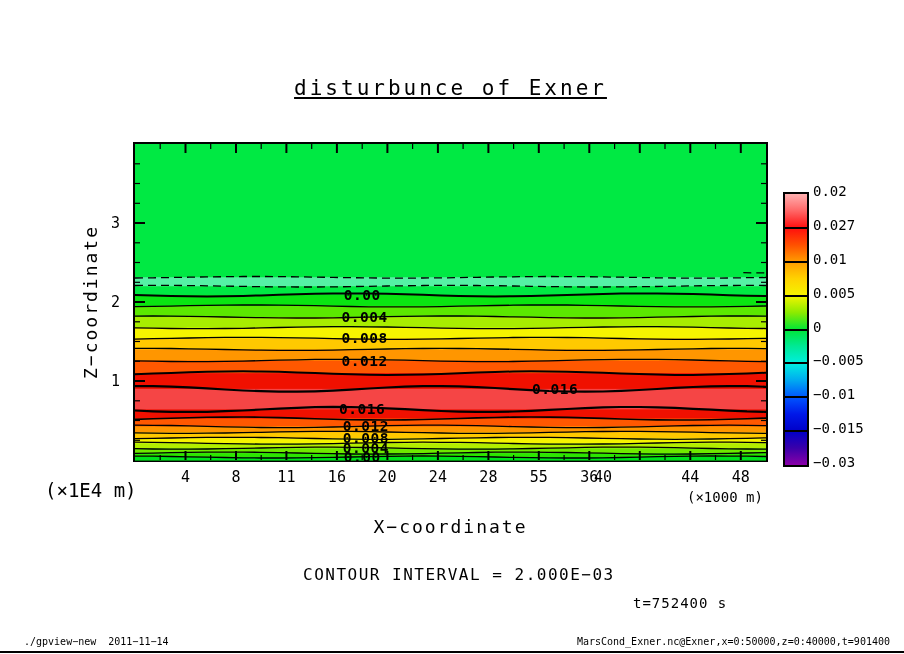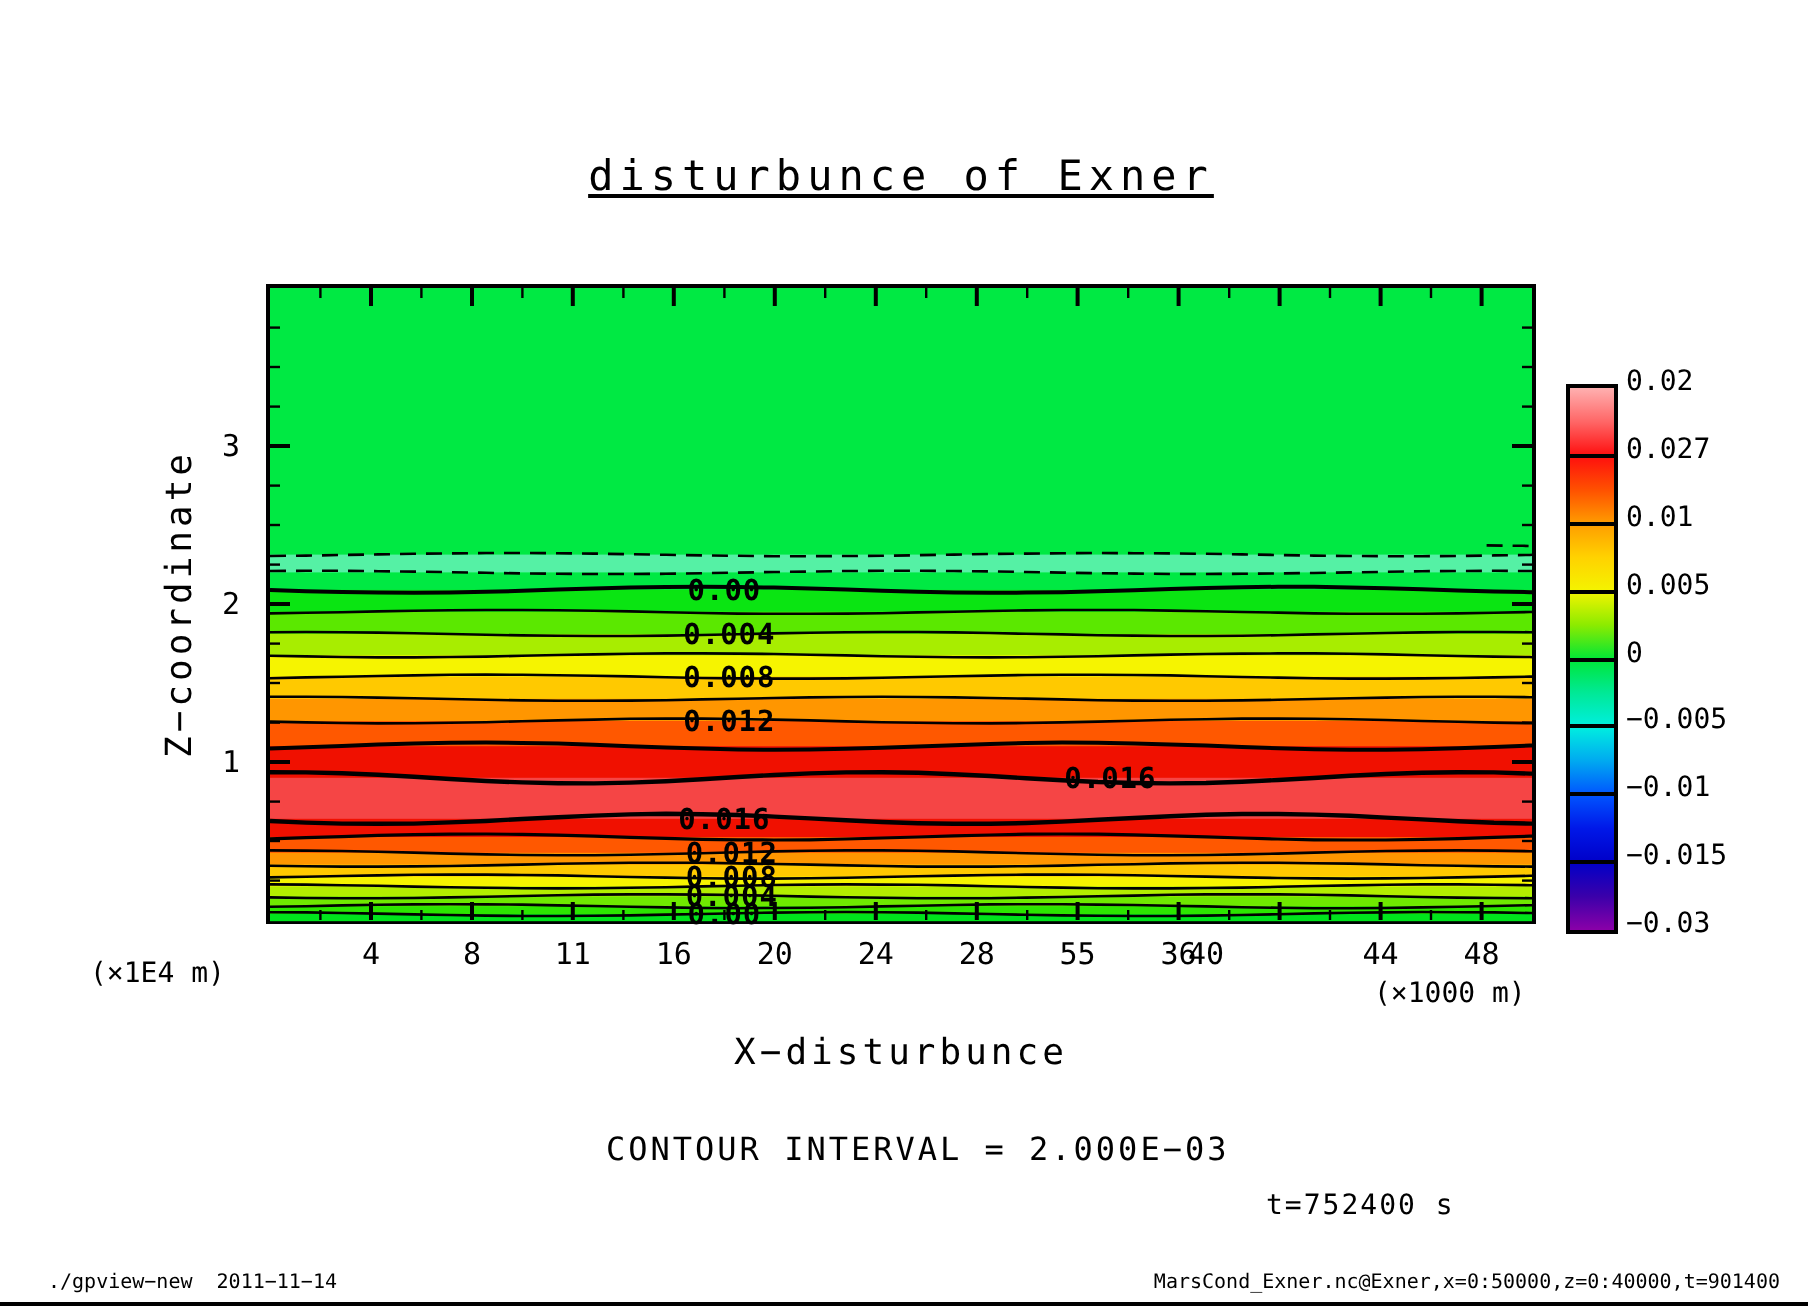--- a/index.html
+++ b/index.html
@@ -7,21 +7,21 @@
        font-family:"DejaVu Sans Mono", monospace;color:#000;}
   .abs{position:absolute;}
   #title{left:133px;top:76px;width:635px;text-align:center;
          font-size:21px;letter-spacing:3px;white-space:pre;text-decoration:underline;}
   #plot{left:133px;top:142px;width:631px;height:316px;border:2px solid #000;}
   #plot svg{overflow:visible;display:block;}
   #ylabel{left:90px;top:302px;transform:translate(-50%,-50%) rotate(-90deg);
           font-size:18px;letter-spacing:2px;white-space:pre;}
   .ytick{left:92px;width:28px;text-align:right;font-size:15px;}
   .xtick{top:468px;font-size:15px;transform:translateX(-50%);}
-  #yunit{left:45px;top:479px;font-size:14px;white-space:pre;}
+  #yunit{left:45px;top:479px;font-size:19px;white-space:pre;}
   #xunit{left:687px;top:489px;font-size:14px;white-space:pre;}
   #xlabel{left:133px;top:516px;width:635px;text-align:center;
           font-size:18px;letter-spacing:2px;white-space:pre;}
   #cinterval{left:303px;top:565px;font-size:16px;letter-spacing:1.5px;white-space:pre;}
   #tlabel{left:633px;top:595px;font-size:14px;letter-spacing:1px;white-space:pre;}
   #colorbar{left:783px;top:192px;width:22px;height:271px;border:2px solid #000;}
   .cbdiv{position:absolute;left:0;width:100%;height:2px;background:#000;}
   .cblabel{left:813px;font-size:14px;white-space:pre;}
   #footer-left{left:24px;top:636px;font-size:10px;white-space:pre;}
   #footer-right{right:14px;top:636px;font-size:10px;white-space:pre;}
@@ -173,21 +173,21 @@
 <div id="colorbar" class="abs" style="background: linear-gradient(rgb(255, 176, 176) 0%, rgb(255, 102, 102) 6.25%, rgb(255, 14, 14) 12.5%, rgb(255, 80, 0) 18.75%, rgb(255, 156, 0) 25%, rgb(255, 210, 0) 31.25%, rgb(244, 244, 0) 37.5%, rgb(140, 235, 0) 43.75%, rgb(0, 230, 54) 50%, rgb(0, 233, 150) 56.25%, rgb(0, 239, 224) 62.5%, rgb(0, 170, 240) 68.75%, rgb(0, 85, 255) 75%, rgb(0, 24, 232) 81.25%, rgb(0, 0, 200) 87.5%, rgb(58, 0, 170) 93.75%, rgb(138, 0, 168) 100%);">
     <div class="cbdiv" style="top: 32.9px;"></div>
     <div class="cbdiv" style="top: 66.8px;"></div>
     <div class="cbdiv" style="top: 100.6px;"></div>
     <div class="cbdiv" style="top: 134.5px;"></div>
     <div class="cbdiv" style="top: 168.4px;"></div>
     <div class="cbdiv" style="top: 202.3px;"></div>
     <div class="cbdiv" style="top: 236.1px;"></div>
   </div>
 
-<div id="xlabel" class="abs">X−disturbunce</div>
+<div id="xlabel" class="abs">X−coordinate</div>
 <div id="xunit" class="abs">(×1000 m)</div>
 
 <div id="cinterval" class="abs">CONTOUR INTERVAL = 2.000E−03</div>
 <div id="tlabel" class="abs">t=752400 s</div>
 
 <div id="footer-left" class="abs">./gpview−new  2011−11−14</div>
 <div id="footer-right" class="abs">MarsCond_Exner.nc@Exner,x=0:50000,z=0:40000,t=901400</div>
 <div id="bottom-line" class="abs"></div>
 
 <div class="abs cblabel" style="top: 183px;">0.02</div>

